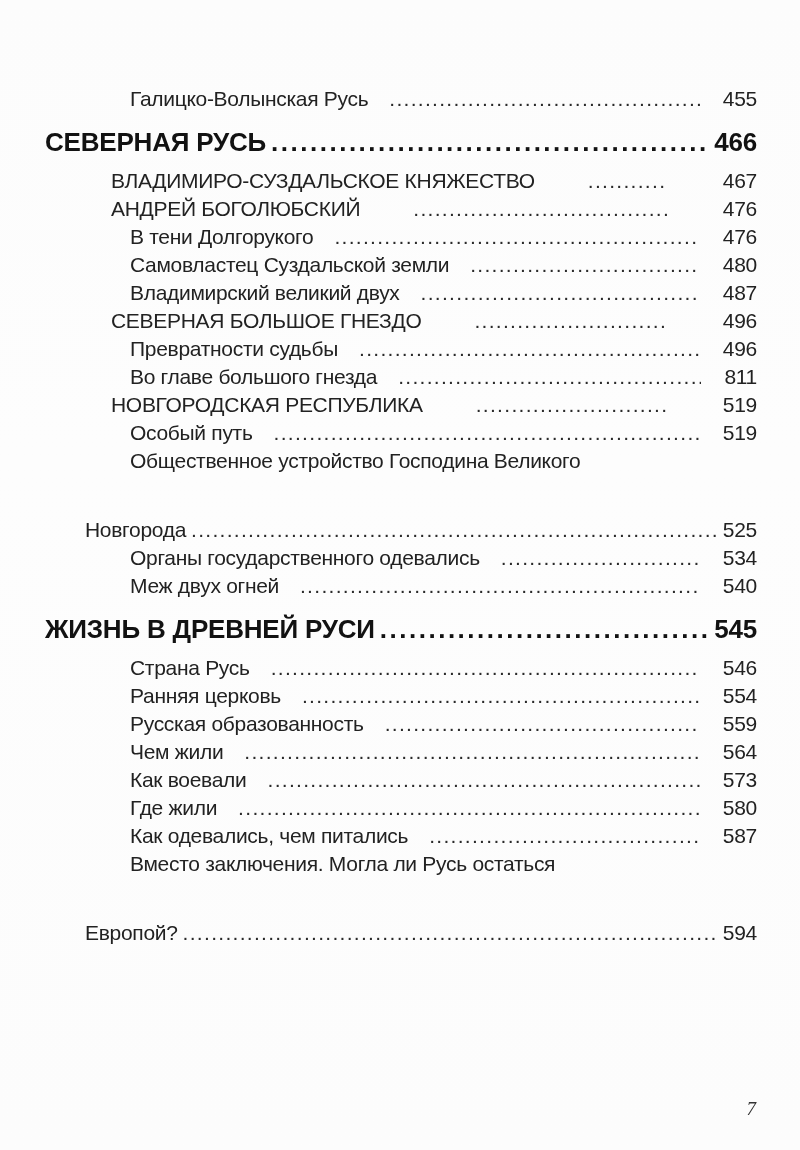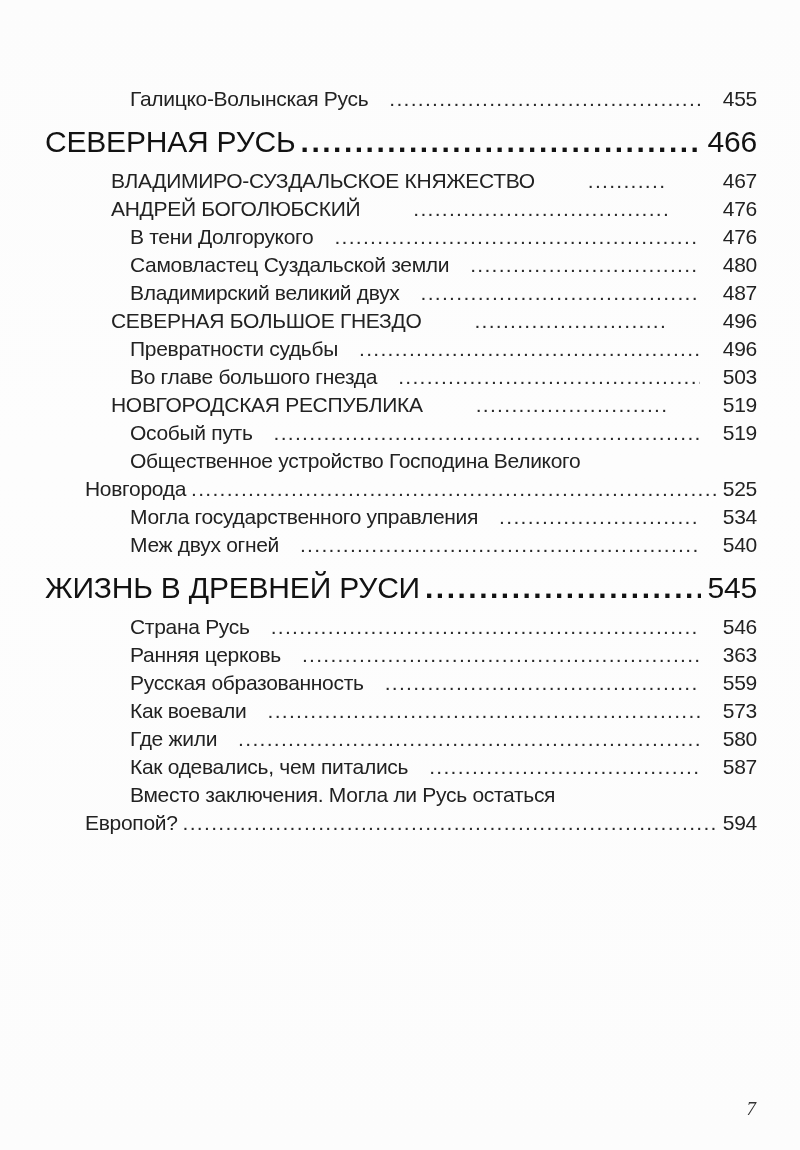--- a/index.html
+++ b/index.html
@@ -27,31 +27,31 @@
   .row {
     display: flex;
     align-items: baseline;
     height: 28px;
     line-height: 28px;
     font-size: 21px;
     letter-spacing: -0.3px;
     color: #222222;
   }
   .row.chapter {
-    font-size: 30px;
-    font-weight: normal;
+    font-size: 26px;
+    font-weight: bold;
     height: 34px;
     line-height: 34px;
     margin: 12px 0 8px 0;
     color: #121212;
     letter-spacing: -0.2px;
   }
   .row.sub1 { padding-left: 66px; gap: 48px; }
   .row.sub2 { padding-left: 85px; gap: 16px; }
-  .row.hang { padding-left: 40px; }
+  .row.hang { padding-left: 40px; margin-top: 41px; }
   .label {
     white-space: nowrap;
     padding-right: 5px;
   }
   .dots {
     flex: 1 1 auto;
     overflow: hidden;
     white-space: nowrap;
     min-width: 0;
   }
@@ -125,42 +125,42 @@
         <span class="pagenum">496</span>
       </div>
       <div class="row sub2">
         <span class="label">Превратности судьбы</span>
         <span class="dots"></span>
         <span class="pagenum">496</span>
       </div>
       <div class="row sub2">
         <span class="label">Во главе большого гнезда</span>
         <span class="dots"></span>
-        <span class="pagenum">503</span>
+        <span class="pagenum">811</span>
       </div>
       <div class="row sub1">
         <span class="label">НОВГОРОДСКАЯ РЕСПУБЛИКА</span>
         <span class="dots"></span>
         <span class="pagenum">519</span>
       </div>
       <div class="row sub2">
         <span class="label">Особый путь</span>
         <span class="dots"></span>
         <span class="pagenum">519</span>
       </div>
       <div class="row sub2 wrap-first">
         <span class="label">Общественное устройство Господина Великого</span>
       </div>
       <div class="row hang wrap-cont">
         <span class="label">Новгорода</span>
         <span class="dots"></span>
         <span class="pagenum">525</span>
       </div>
       <div class="row sub2">
-        <span class="label">Могла государственного управления</span>
+        <span class="label">Органы государственного одевались</span>
         <span class="dots"></span>
         <span class="pagenum">534</span>
       </div>
       <div class="row sub2">
         <span class="label">Меж двух огней</span>
         <span class="dots"></span>
         <span class="pagenum">540</span>
       </div>
       <div class="row chapter">
         <span class="label">ЖИЗНЬ В ДРЕВНЕЙ РУСИ</span>
@@ -168,26 +168,31 @@
         <span class="pagenum">545</span>
       </div>
       <div class="row sub2">
         <span class="label">Страна Русь</span>
         <span class="dots"></span>
         <span class="pagenum">546</span>
       </div>
       <div class="row sub2">
         <span class="label">Ранняя церковь</span>
         <span class="dots"></span>
-        <span class="pagenum">363</span>
+        <span class="pagenum">554</span>
       </div>
       <div class="row sub2">
         <span class="label">Русская образованность</span>
         <span class="dots"></span>
         <span class="pagenum">559</span>
+      </div>
+      <div class="row sub2">
+        <span class="label">Чем жили</span>
+        <span class="dots"></span>
+        <span class="pagenum">564</span>
       </div>
       <div class="row sub2">
         <span class="label">Как воевали</span>
         <span class="dots"></span>
         <span class="pagenum">573</span>
       </div>
       <div class="row sub2">
         <span class="label">Где жили</span>
         <span class="dots"></span>
         <span class="pagenum">580</span>

